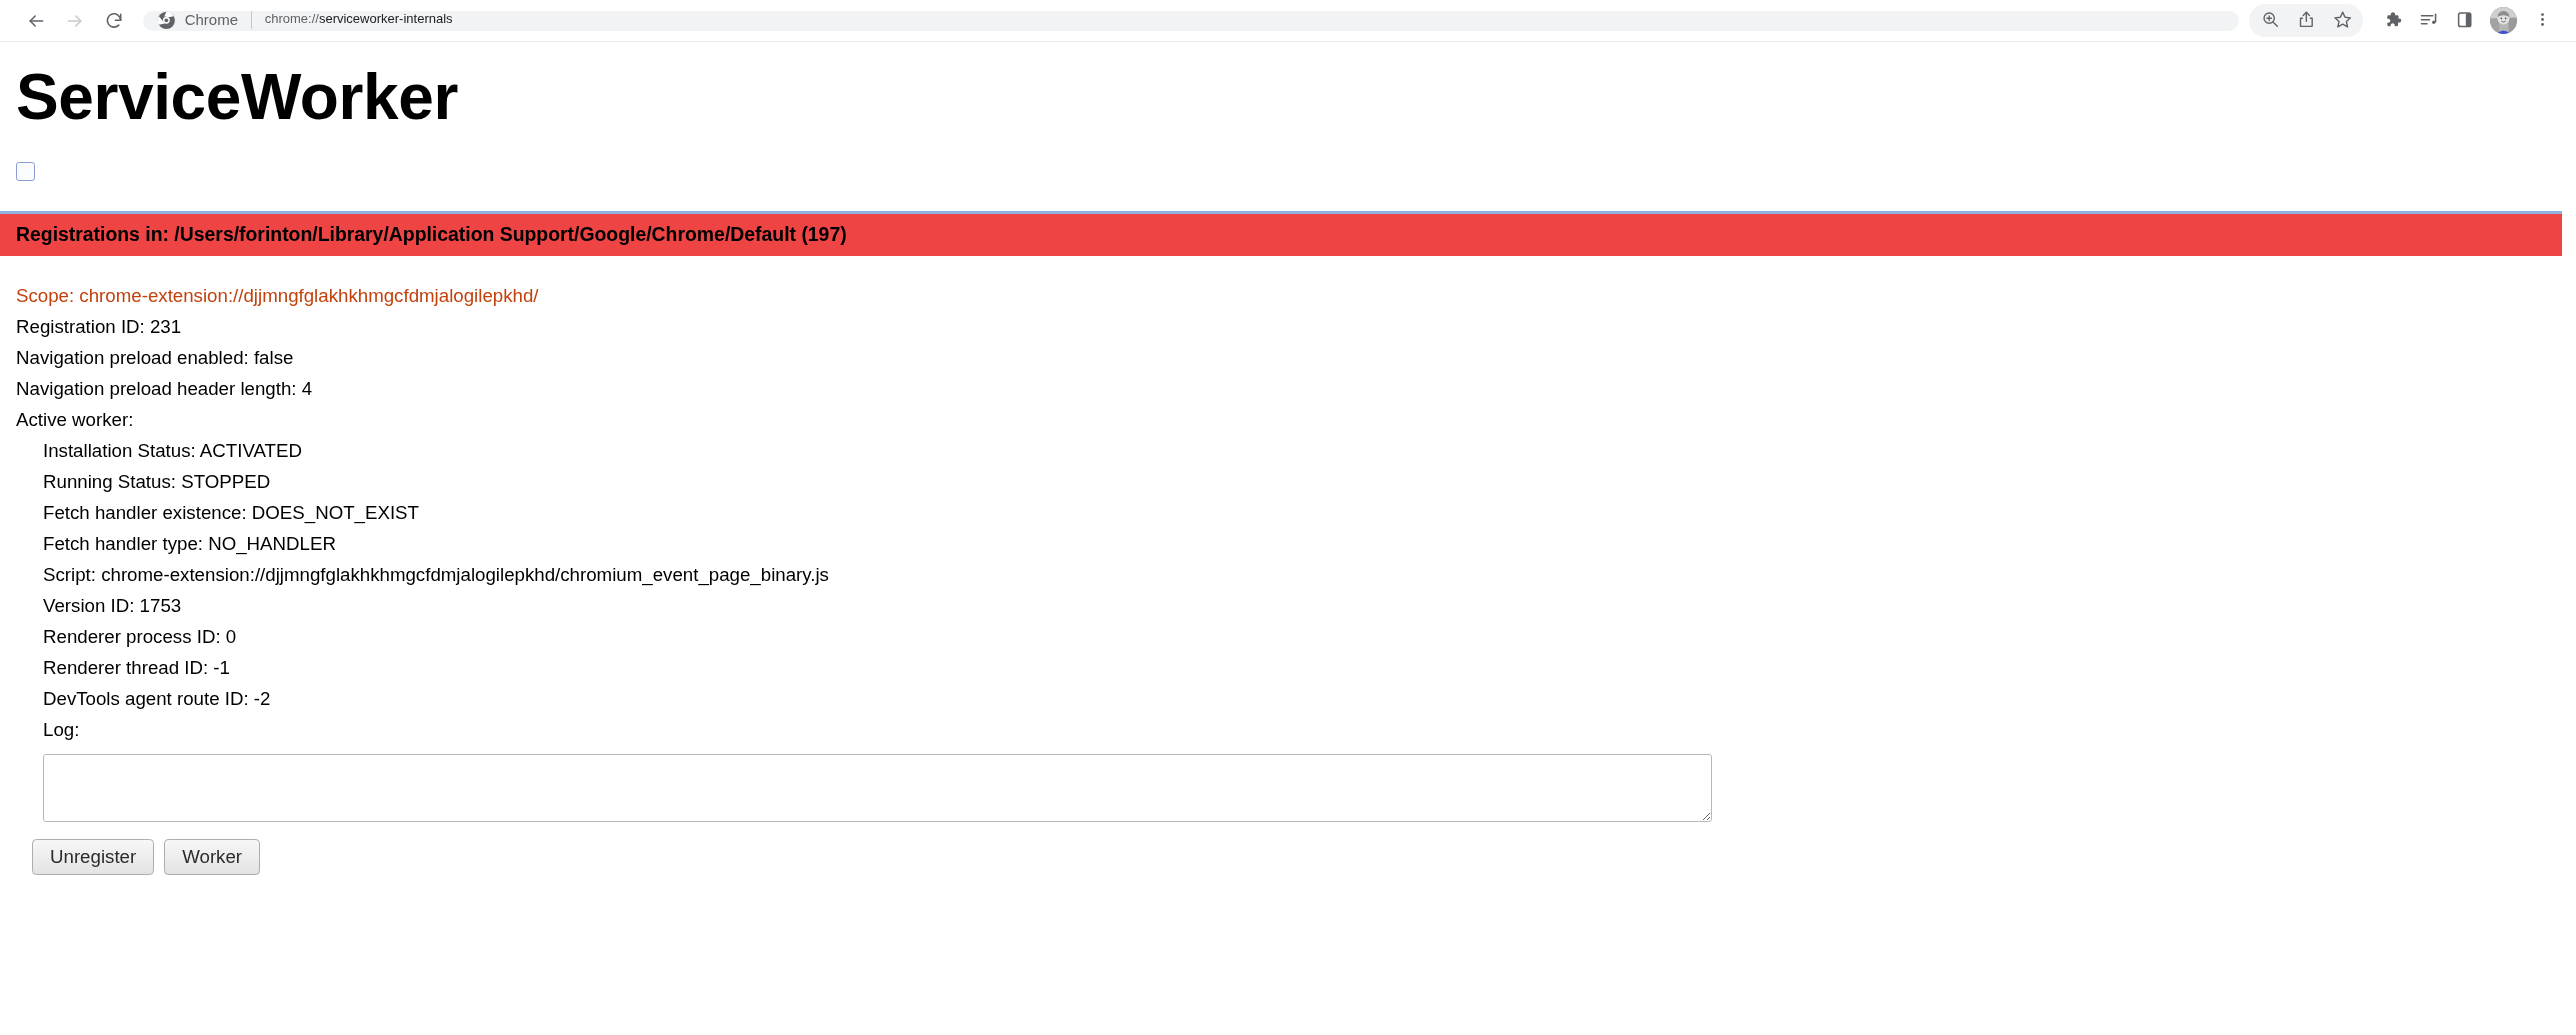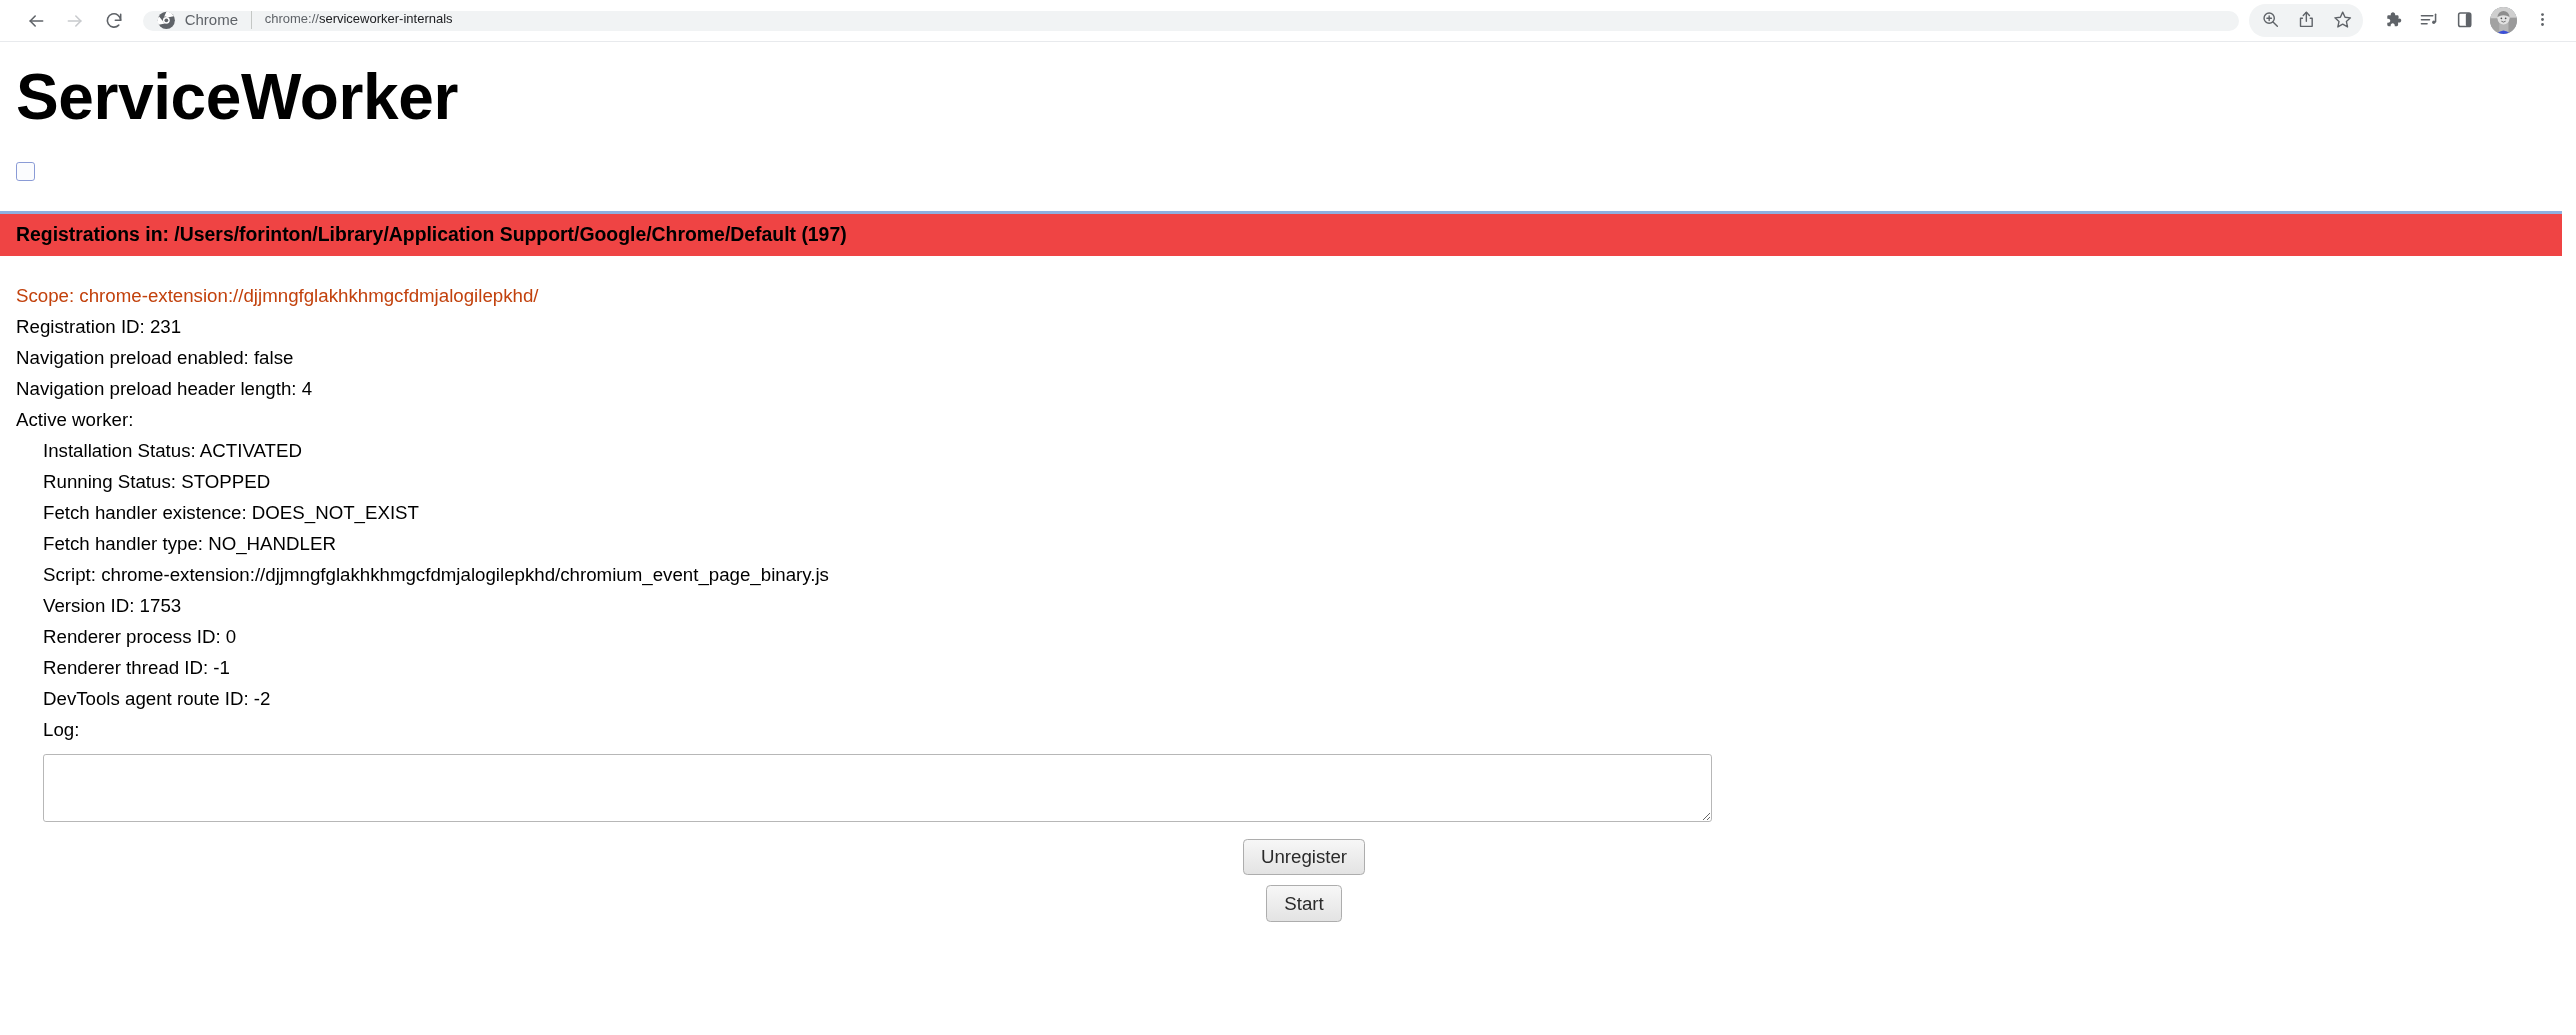--- a/index.html
+++ b/index.html
@@ -188,21 +188,20 @@
     resize: both;
     outline: none;
     color: #000;
   }
 
   #action-buttons {
     margin: 17px 0 0 16px;
     display: flex;
     align-items: center;
     gap: 10px;
-    flex-direction: column;
   }
   .native-button {
     font-family: "Liberation Sans", sans-serif;
     font-size: 18.7px;
     color: #2b2b2b;
     background: linear-gradient(#f7f7f7, #e3e3e3);
     border: 0.7px solid #adadad;
     border-radius: 4.3px;
     padding: 6.5px 17px;
     cursor: pointer;
@@ -380,18 +379,18 @@
     <div class="detail-line indent-1">Version ID: 1753</div>
     <div class="detail-line indent-1">Renderer process ID: 0</div>
     <div class="detail-line indent-1">Renderer thread ID: -1</div>
     <div class="detail-line indent-1">DevTools agent route ID: -2</div>
     <div class="detail-line indent-1">Log:</div>
 
     <textarea id="log-textarea" placeholder="" style=""></textarea>
 
     <div id="action-buttons">
       <button class="native-button">Unregister</button>
-      <button class="native-button">Start</button>
+      <button class="native-button">Worker</button>
     </div>
 
   </div>
 </div>
 
 
 </body></html>

